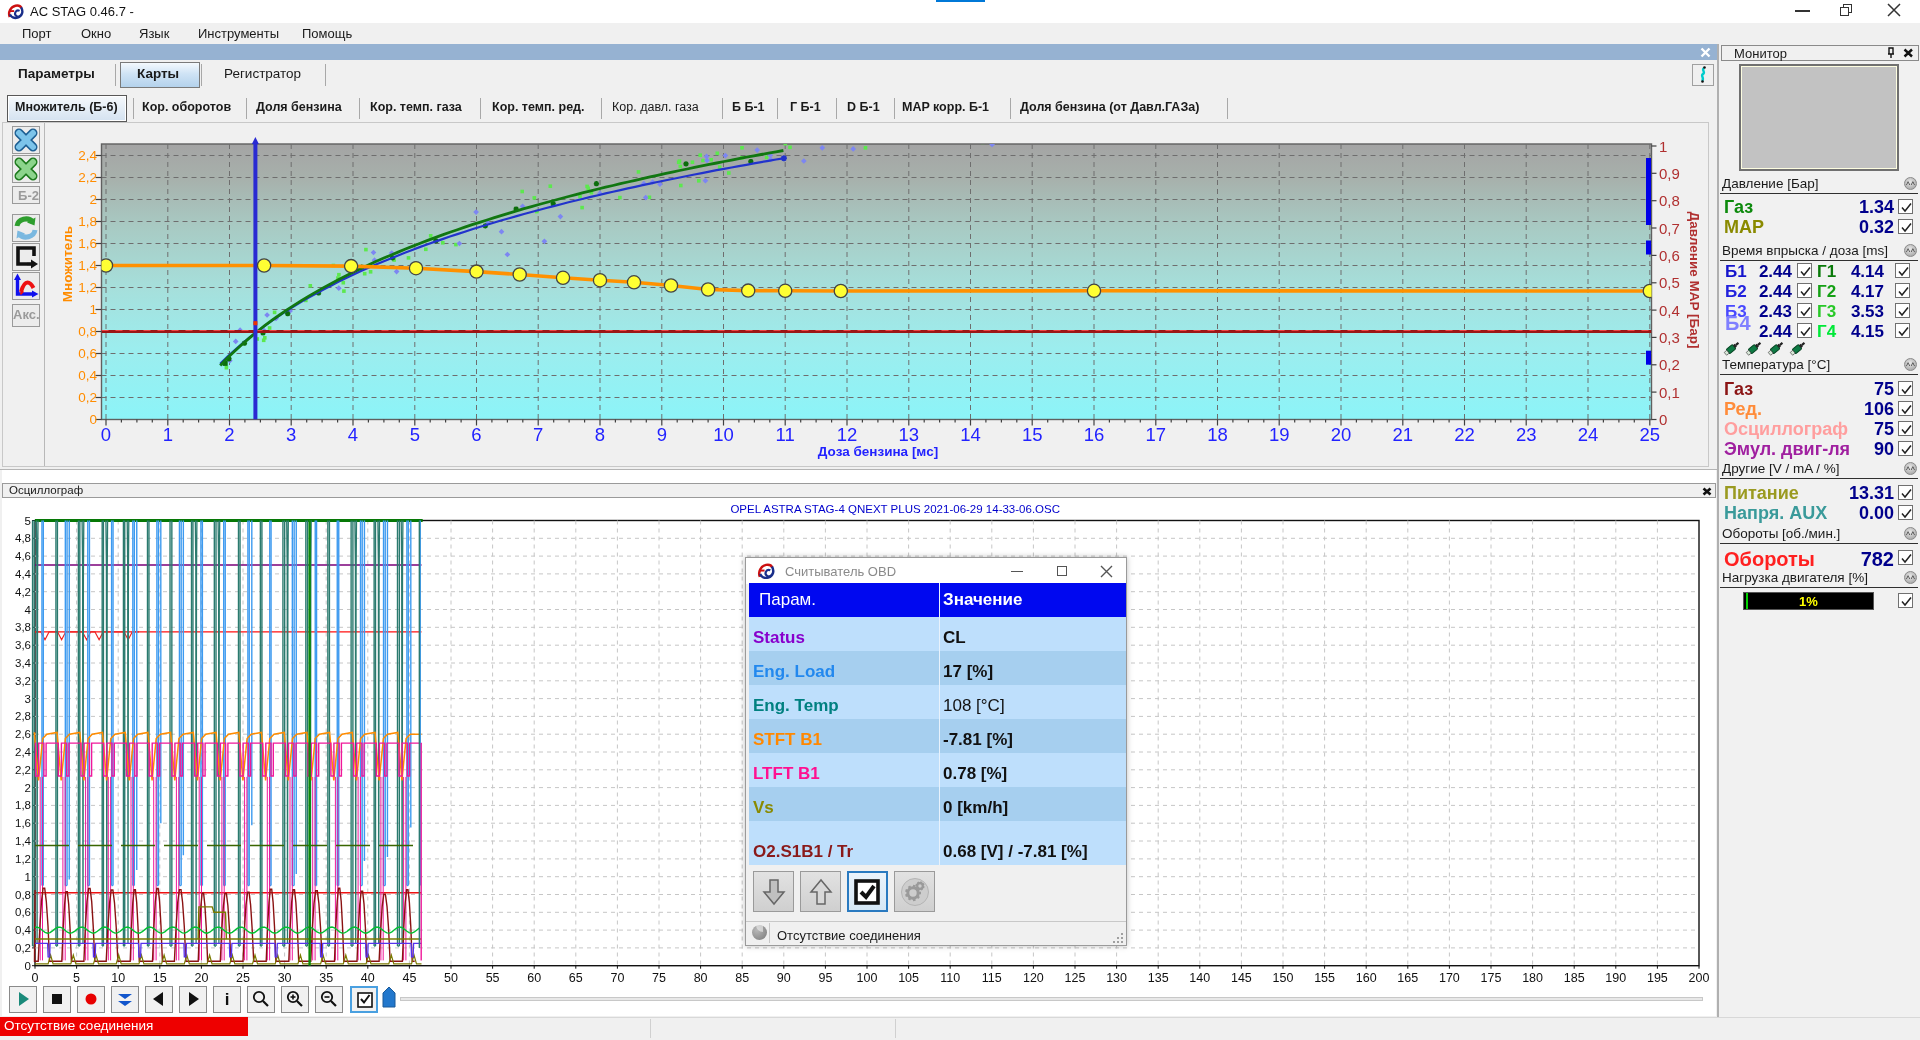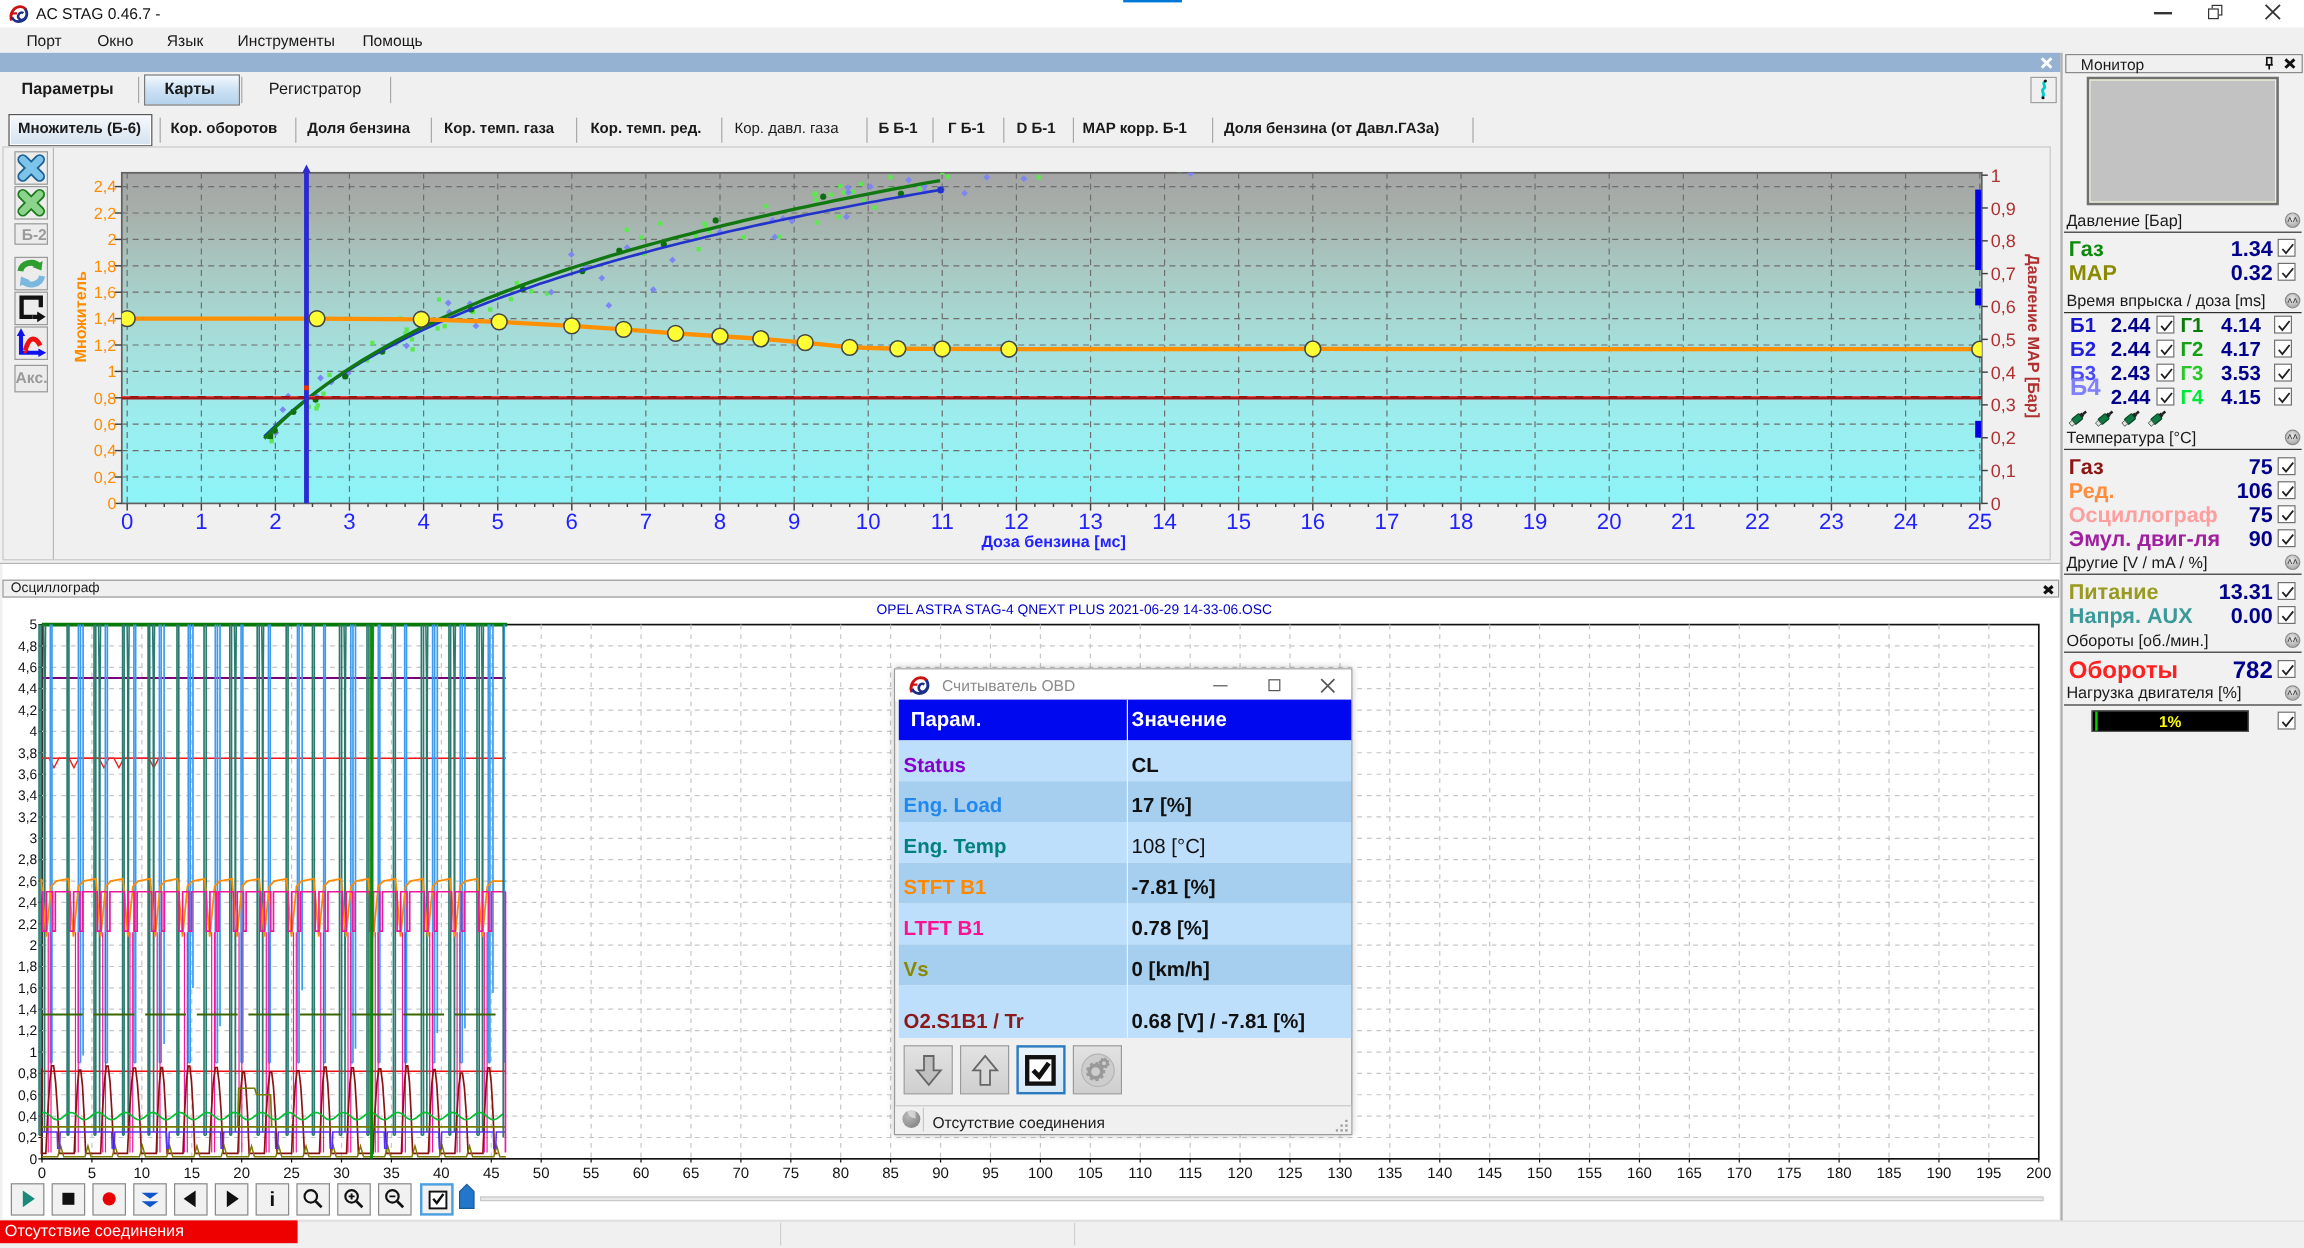--- a/index.html
+++ b/index.html
@@ -916,21 +916,21 @@
       <path d="M14.8 9.2 a3.6 3.6 0 1 0 1.2 5.4" fill="none" stroke="#1a2f8a" stroke-width="2.4"></path>
       <path d="M2.8 9.5 L8.4 9.5" stroke="#cc1111" stroke-width="2.2"></path>
     </svg></div>
 <div class="ab" style="left:785px;top:564px;font-size:13px;color:#8a8a8a">Считыватель OBD</div>
 <div class="ab" style="left:1011px;top:571px;width:12px;height:1.4px;background:#555"></div>
 <div class="ab" style="left:1057px;top:566px;width:10px;height:10px;border:1.3px solid #555"></div>
 <svg class="ab" style="left:1100px;top:565px" width="13" height="13">
     <path d="M1 1 L12 12 M12 1 L1 12" stroke="#555" stroke-width="1.4"></path>
   </svg>
 <div class="ab" style="left:749px;top:583px;width:377px;height:34px;background:#0008f0"></div>
-<div class="ab" style="left:759px;top:590px;font-size:17px;font-weight:bold;color:#fff">Парам.</div>
+<div class="ab" style="left:759px;top:590px;font-size:17px;font-weight:normal;color:#fff">Парам.</div>
 <div class="ab" style="left:943px;top:590px;font-size:17px;font-weight:bold;color:#fff">Значение</div>
 <div class="ab" style="left:749px;top:617px;width:377px;height:34px;background:#bedffc"></div>
 <div class="ab" style="left:753px;top:628px;font-size:17px;font-weight:bold;color:#8800cc">Status</div>
 <div class="ab" style="left:943px;top:628px;font-size:17px;font-weight:bold;color:#111">CL</div>
 <div class="ab" style="left:749px;top:651px;width:377px;height:34px;background:#a6cfef"></div>
 <div class="ab" style="left:753px;top:662px;font-size:17px;font-weight:bold;color:#2288ee">Eng. Load</div>
 <div class="ab" style="left:943px;top:662px;font-size:17px;font-weight:bold;color:#111">17 [%]</div>
 <div class="ab" style="left:749px;top:685px;width:377px;height:34px;background:#bedffc"></div>
 <div class="ab" style="left:753px;top:696px;font-size:17px;font-weight:bold;color:#008080">Eng. Temp</div>
 <div class="ab" style="left:943px;top:696px;font-size:17px;font-weight:normal;color:#111">108 [°C]</div>

